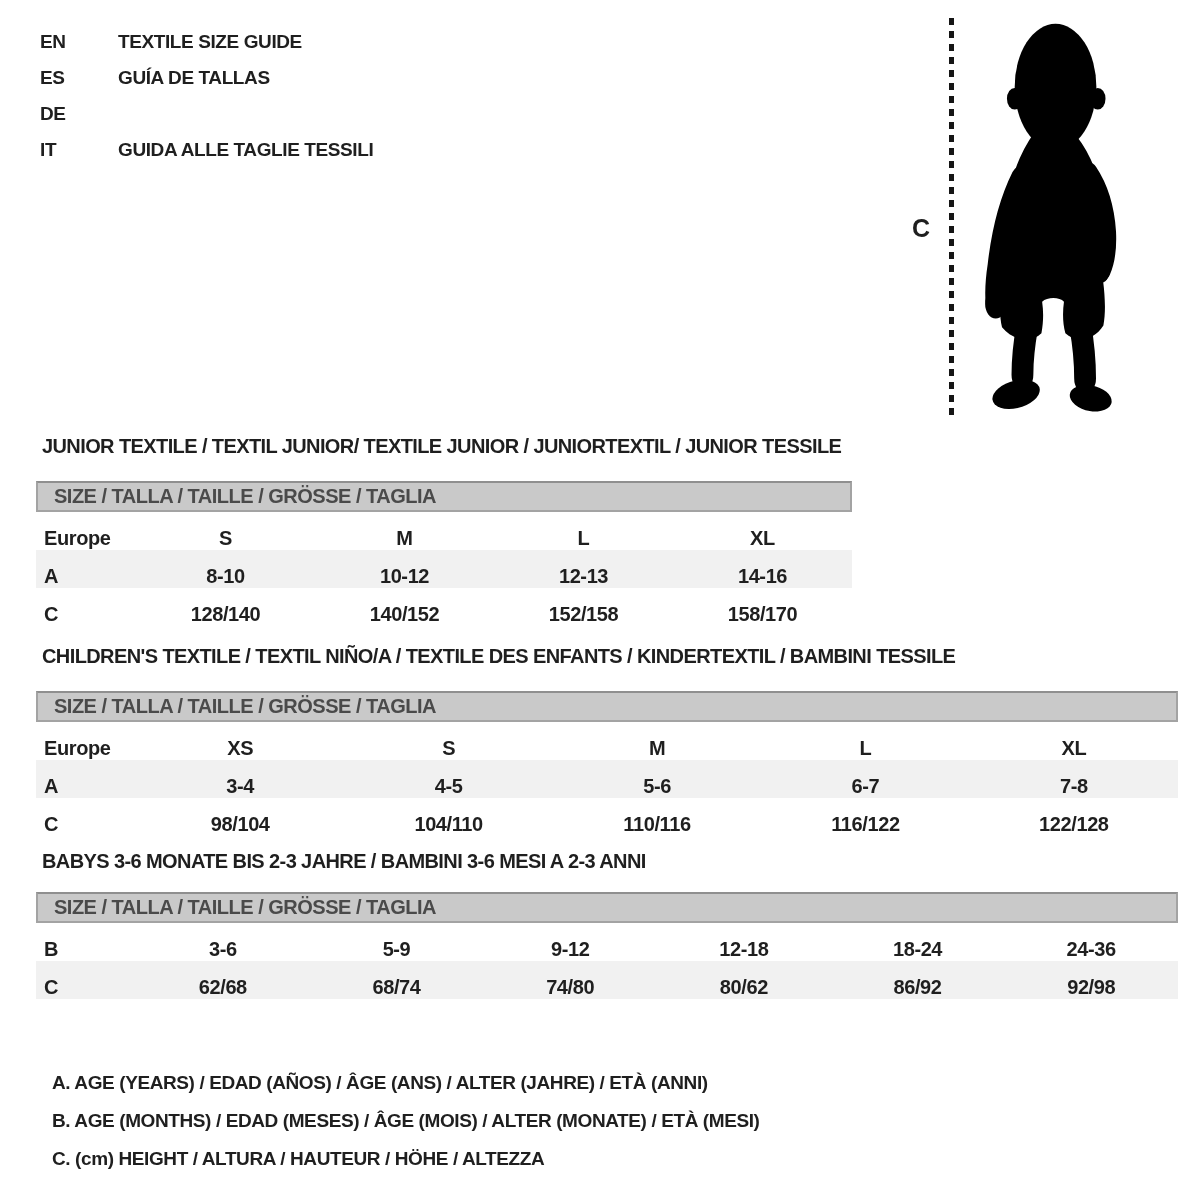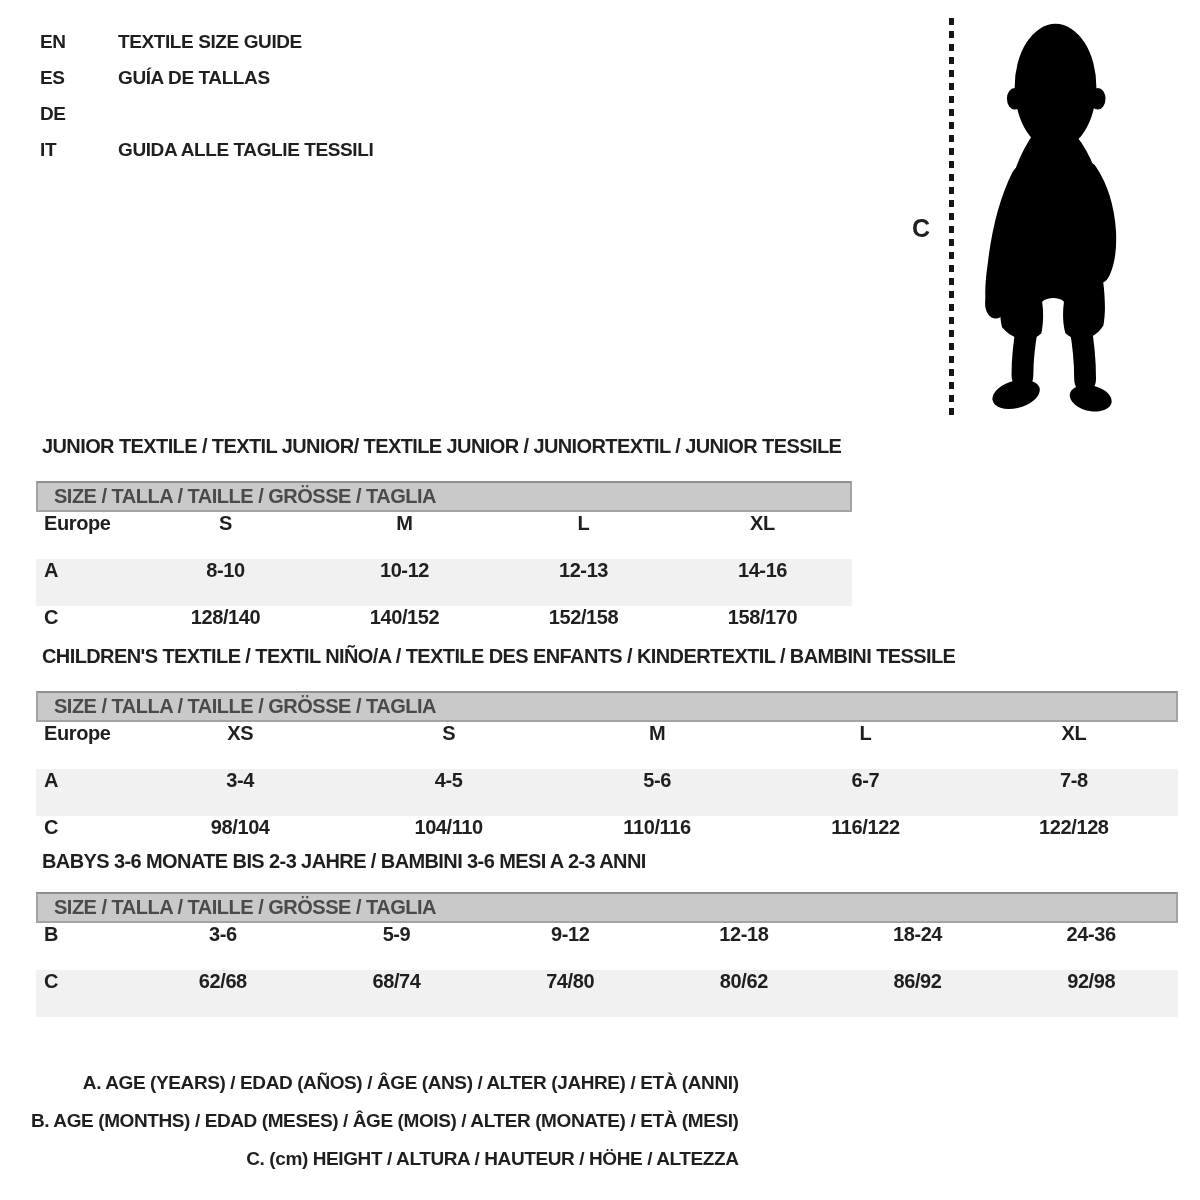--- a/index.html
+++ b/index.html
@@ -24,34 +24,34 @@
   
   .section{left:36px;}
   .sec-title{font-size:20px;line-height:24px;padding-left:6px;letter-spacing:-0.6px;white-space:nowrap;}
   .sec-title.two-line{line-height:36px;}
   .tbl{margin-top:23px;}
   .tbl.tight{margin-top:13px;}
   .size-bar{height:31px;box-sizing:border-box;background:#c9c9c9;
     border:2px solid #a3a3a3;border-top-color:#8f8f8f;
     display:flex;align-items:center;padding-left:16px;
     color:#4a4a4a;font-size:20px;letter-spacing:-0.5px;}
-  .trow{display:flex;height:47px;align-items:flex-start;font-size:20px;}
+  .trow{display:flex;height:38px;align-items:flex-end;font-size:20px;}
   .trow.shaded{background:#f1f1f1;}
   .tlabel{width:100px;padding-left:8px;box-sizing:border-box;}
   .tval{flex:1;text-align:center;}
 
   .sec-junior{top:434px;width:816px;}
   .sec-junior .tbl{width:816px;}
   .sec-children{top:644px;width:1142px;}
   .sec-children .tbl{width:1142px;}
   .sec-babies{top:843px;width:1142px;}
   .sec-babies .tbl{width:1142px;}
 
   
-  .legend{left:31px;top:1064px;font-size:19px;line-height:38px;white-space:nowrap;text-align:right;}
+  .legend{left:52px;top:1064px;font-size:19px;line-height:38px;white-space:nowrap;}
 </style>
 </head>
 <body>
 
 <div class="abs lang-list">
   <div class="lang-row">
     <span class="lang-code">EN</span>
     <span class="lang-label">TEXTILE SIZE GUIDE</span>
   </div>
   <div class="lang-row">

